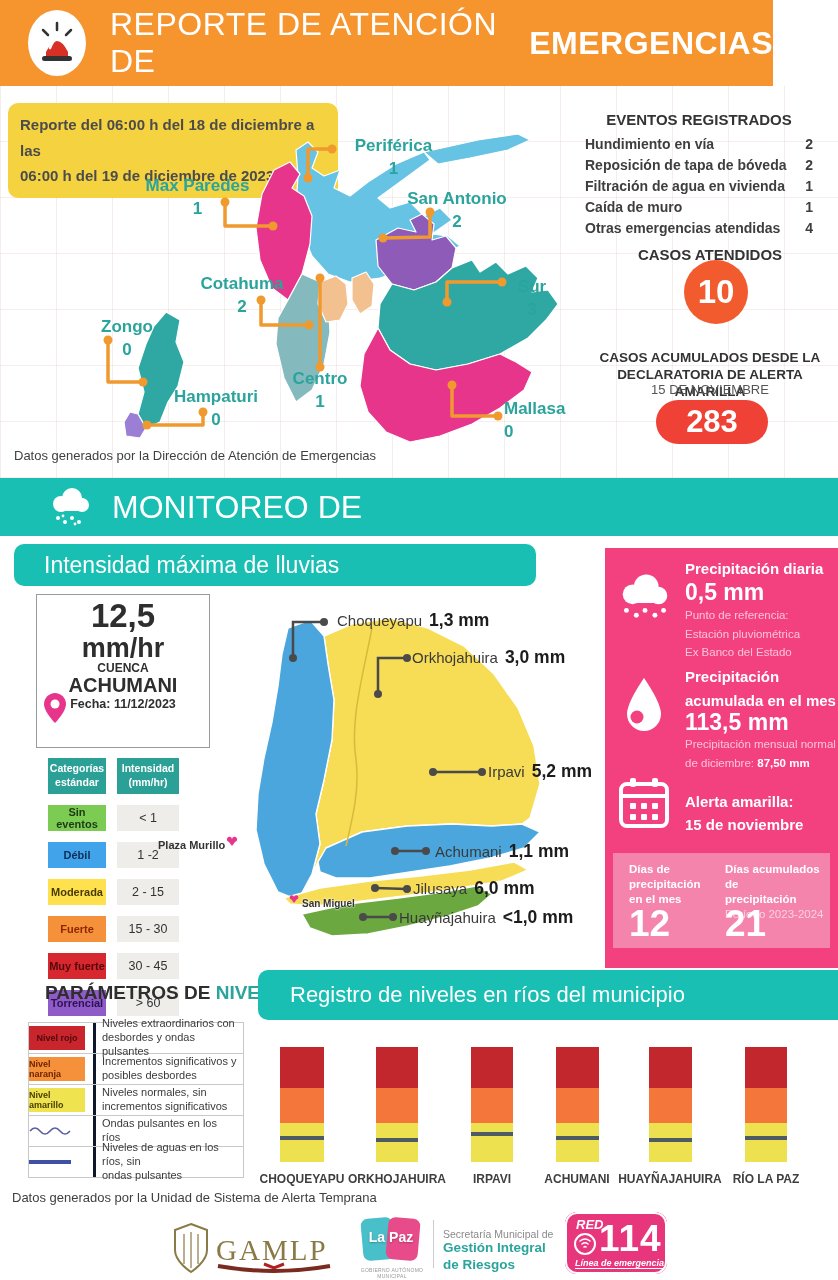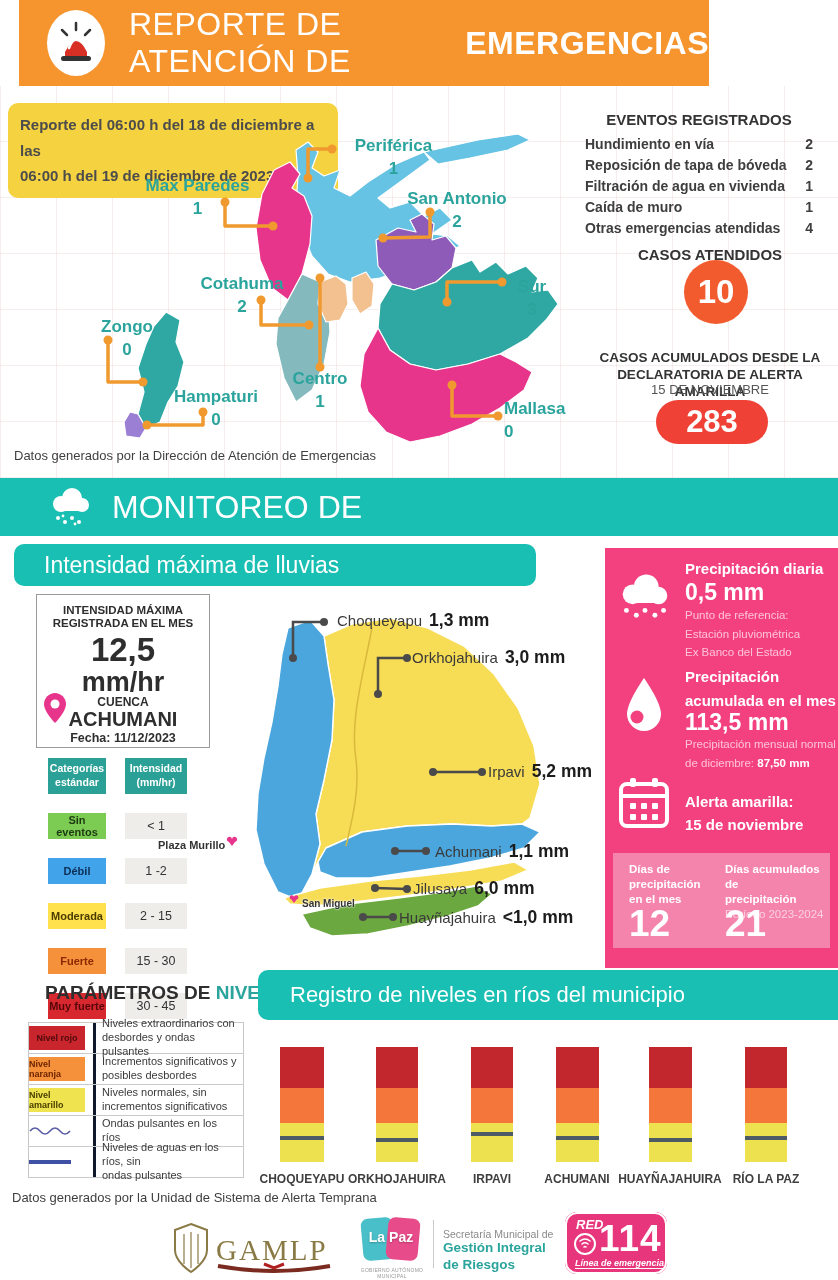--- a/index.html
+++ b/index.html
@@ -1,20 +1,20 @@
 <!DOCTYPE html>
 <html><head>
 <meta charset="utf-8">
 <style>
   html,body{margin:0;padding:0;}
   .page{position:relative;width:838px;height:1280px;background:#fff;overflow:hidden;
         font-family:"Liberation Sans","DejaVu Sans",sans-serif;color:#333;}
   .abs{position:absolute;}
   
-  .header{left:0;top:0;width:690px;height:86px;background:#F6942D;display:flex;align-items:center;margin-left:19px;}
+  .header{left:0;top:0;width:773px;height:86px;background:#F6942D;display:flex;align-items:center;}
   .siren-wrap{position:absolute;left:28px;top:10px;width:58px;height:66px;background:#fff;border-radius:50%;
               display:flex;align-items:center;justify-content:center;}
   .h-title{position:absolute;left:110px;top:0;height:86px;display:flex;align-items:center;
            color:#fff;font-size:32px;letter-spacing:.5px;}
   .h-title b{margin-left:9px;}
   
   .sec1{left:0;top:86px;width:838px;height:392px;background:
         repeating-linear-gradient(0deg,rgba(225,190,190,.28) 0 1px,transparent 1px 56px),
         repeating-linear-gradient(90deg,rgba(225,190,190,.28) 0 1px,transparent 1px 56px);}
   .datebox{left:8px;top:103px;width:306px;background:#F5D23F;border-radius:10px;padding:9px 12px;
@@ -39,21 +39,21 @@
   
   .ibox{left:36px;top:594px;width:172px;height:152px;background:#fff;border:1.5px solid #9a9a9a;
         text-align:center;color:#2e2e2e;}
   .ibox .t{font-size:11.5px;font-weight:bold;line-height:1.1;margin-top:9px;}
   .ibox .v{font-size:33px;font-weight:bold;margin-top:2px;}
   .ibox .u{font-size:27px;font-weight:bold;line-height:1;}
   .ibox .c{font-size:12px;font-weight:bold;line-height:1;}
   .ibox .cu{font-size:20px;font-weight:bold;line-height:1.15;}
   .ibox .f{font-size:12.5px;font-weight:bold;}
   
-  .cat{left:48px;top:758px;width:123px;display:grid;grid-template-columns:58px 62px;gap:19px;}
+  .cat{left:48px;top:758px;width:123px;display:grid;grid-template-columns:58px 62px;gap:11px;}
   .cat .cell{display:flex;align-items:center;justify-content:center;text-align:center;}
   .cat .hd{background:#2AA096;color:#fff;font-weight:bold;font-size:10.5px;height:36px;line-height:1.3;}
   .cat .sw{height:26px;font-weight:bold;font-size:11px;}
   .cat .rg{height:26px;background:#EFEDE9;font-size:12.5px;color:#333;}
   
   .wlabel{display:flex;align-items:baseline;gap:7px;white-space:nowrap;}
   .wlabel .n{font-size:15px;color:#3a3a3a;}
   .wlabel .v{font-size:17.5px;font-weight:bold;color:#1c1c1c;}
   .mk{font-size:11px;font-weight:bold;color:#333;white-space:nowrap;}
   
@@ -258,24 +258,20 @@
       </g>
     </svg>
     <div class="band-title">
       <span>MONITOREO DE</span>
     </div>
   </div>
 
   <div class="abs tealbar" style="left:14px;top:544px;width:492px;height:42px;font-size:23px;padding-left:30px;">Intensidad máxima de lluvias</div>
 
   <div class="abs ibox">
-    <div class="t">
-      <div>INTENSIDAD MÁXIMA</div>
-      <div>REGISTRADA EN EL MES</div>
-    </div>
     <div class="v">12,5</div>
     <div class="u">mm/hr</div>
     <div class="c">CUENCA</div>
     <div class="cu">ACHUMANI</div>
     <div class="f">Fecha: 11/12/2023</div>
     <svg class="abs" style="left:7px;top:98px;" width="22" height="30" viewBox="0 0 22 30">
       <path d="M11 0 C5 0 0 5 0 11 c0 8 11 19 11 19 s11 -11 11 -19 C22 5 17 0 11 0 Z" fill="#E8358C"></path>
       <circle cx="11" cy="11" r="4.5" fill="#fff"></circle>
     </svg>
   </div>

